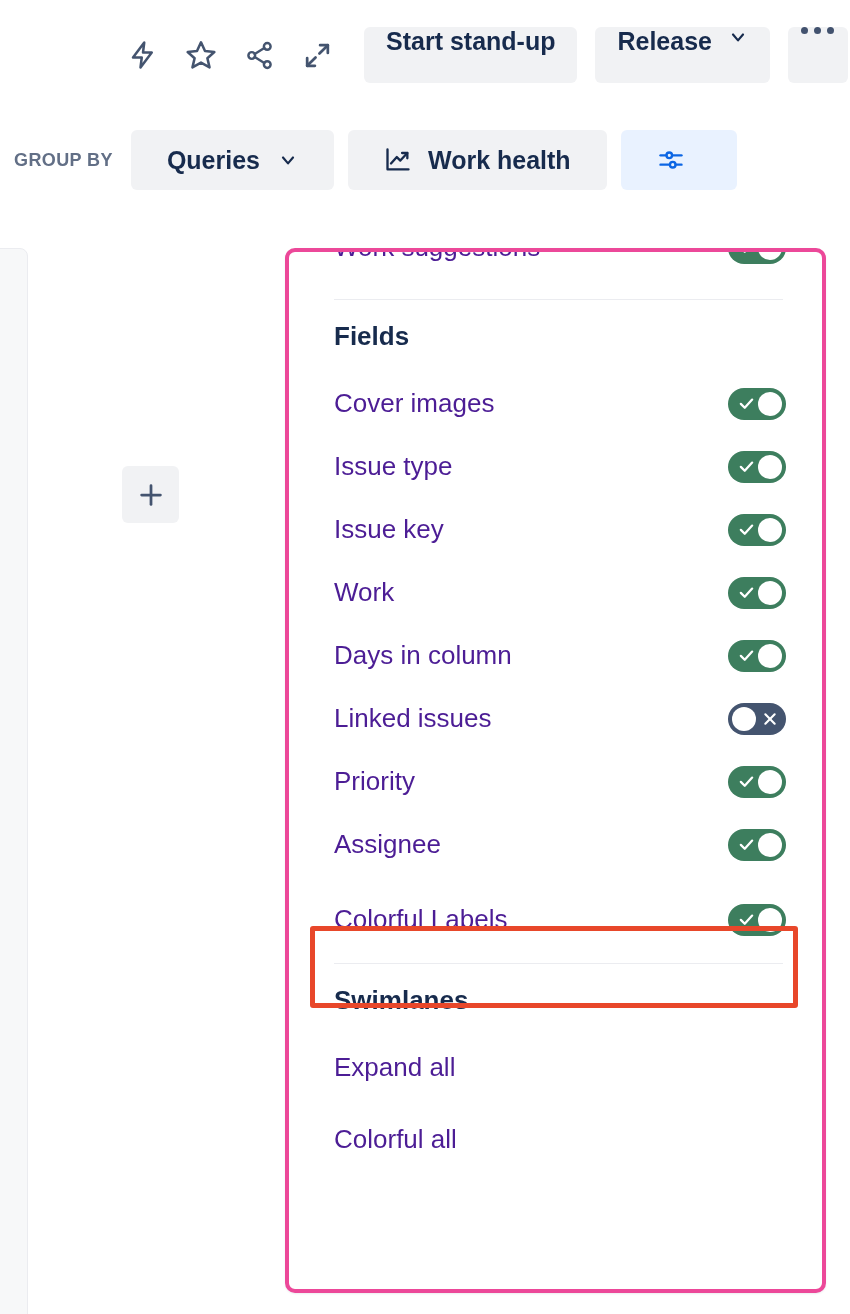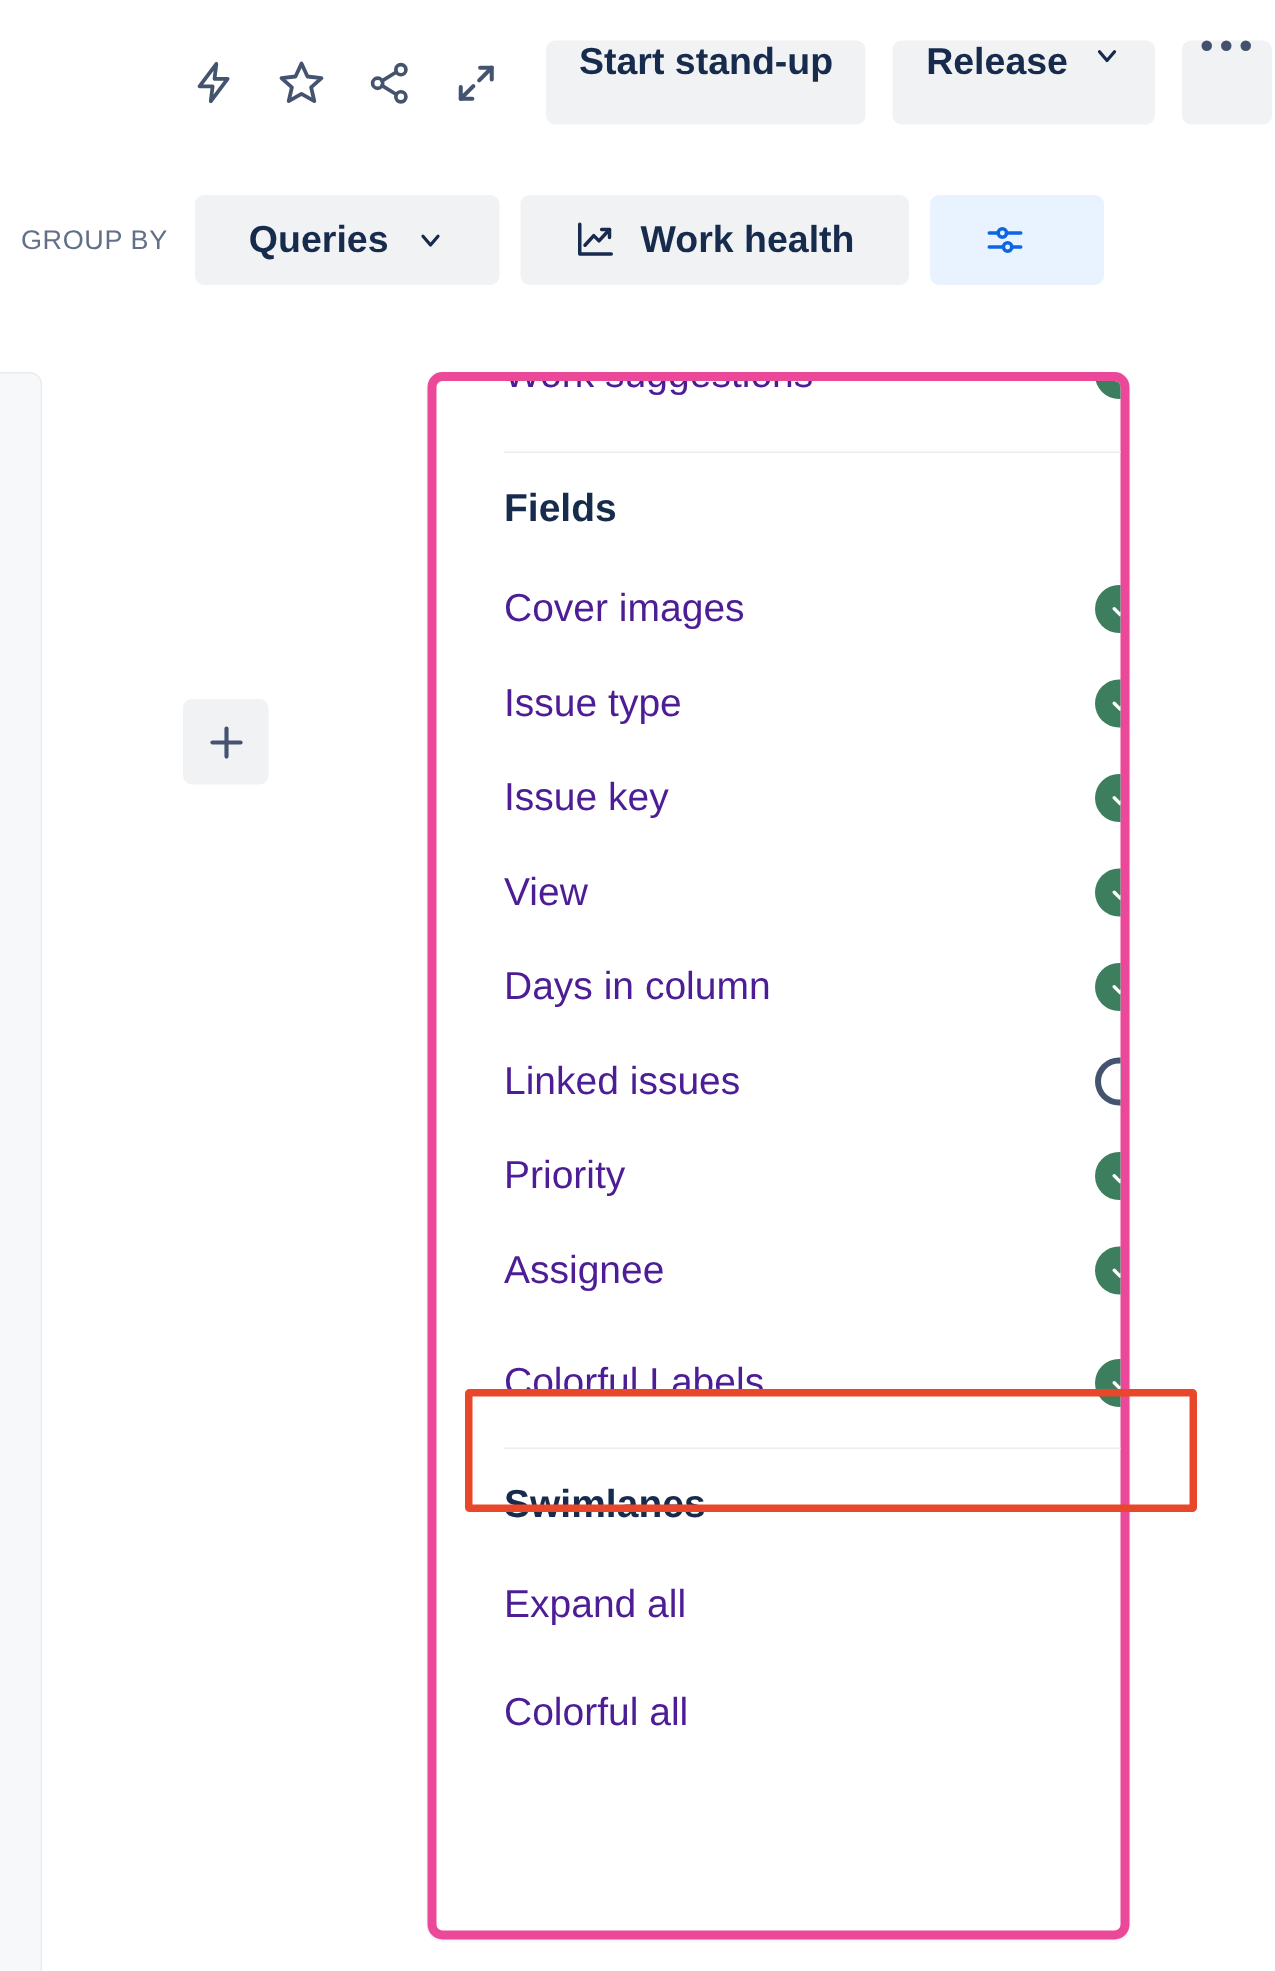--- a/index.html
+++ b/index.html
@@ -71,21 +71,21 @@
     left: 0; top: 110px;
     width: 850px; height: 100px;
     background: #ffffff;
     display: flex;
     align-items: center;
   }
   #group-by-label {
     font-size: 18px;
     letter-spacing: 0.4px;
     color: #626F86;
-    font-weight: 400;
+    font-weight: 700;
     margin-left: 14px;
     margin-right: 18px;
     white-space: nowrap;
   }
   .ctl-btn {
     height: 60px;
     background: #F1F2F4;
     border-radius: 6px;
     display: flex;
     align-items: center;
@@ -129,24 +129,24 @@
     border-radius: 6px;
     display: flex; align-items: center; justify-content: center;
     cursor: pointer;
   }
 
   
   #view-settings-panel {
     position: absolute;
     left: 285px;
     top: 248px;
-    width: 468px;
+    width: 541px;
     height: 1045px;
     background: #ffffff;
-    border: 6px solid #ec4899;
+    border: 4px solid #ec4899;
     border-radius: 10px;
     box-sizing: border-box;
     box-shadow: 0 1px 2px rgba(9,30,66,0.08);
     overflow: hidden;
   }
   #panel-scroll {
     position: absolute;
     left: 0;
     top: -36px;
     width: 539px;
@@ -387,21 +387,21 @@
         <span class="mark">
           <svg width="17" height="17" viewBox="0 0 24 24" fill="none" stroke="#ffffff" stroke-width="3.2" stroke-linecap="round" stroke-linejoin="round">
               <polyline points="4 12.5 9.5 18 20 6.5"></polyline>
             </svg>
         </span>
         <span class="knob"></span>
       </span>
     </div>
 
     <div class="opt-row">
-      <span class="lbl">View</span>
+      <span class="lbl">Work</span>
       <span class="toggle on">
         <span class="mark">
           <svg width="17" height="17" viewBox="0 0 24 24" fill="none" stroke="#ffffff" stroke-width="3.2" stroke-linecap="round" stroke-linejoin="round">
               <polyline points="4 12.5 9.5 18 20 6.5"></polyline>
             </svg>
         </span>
         <span class="knob"></span>
       </span>
     </div>
 

